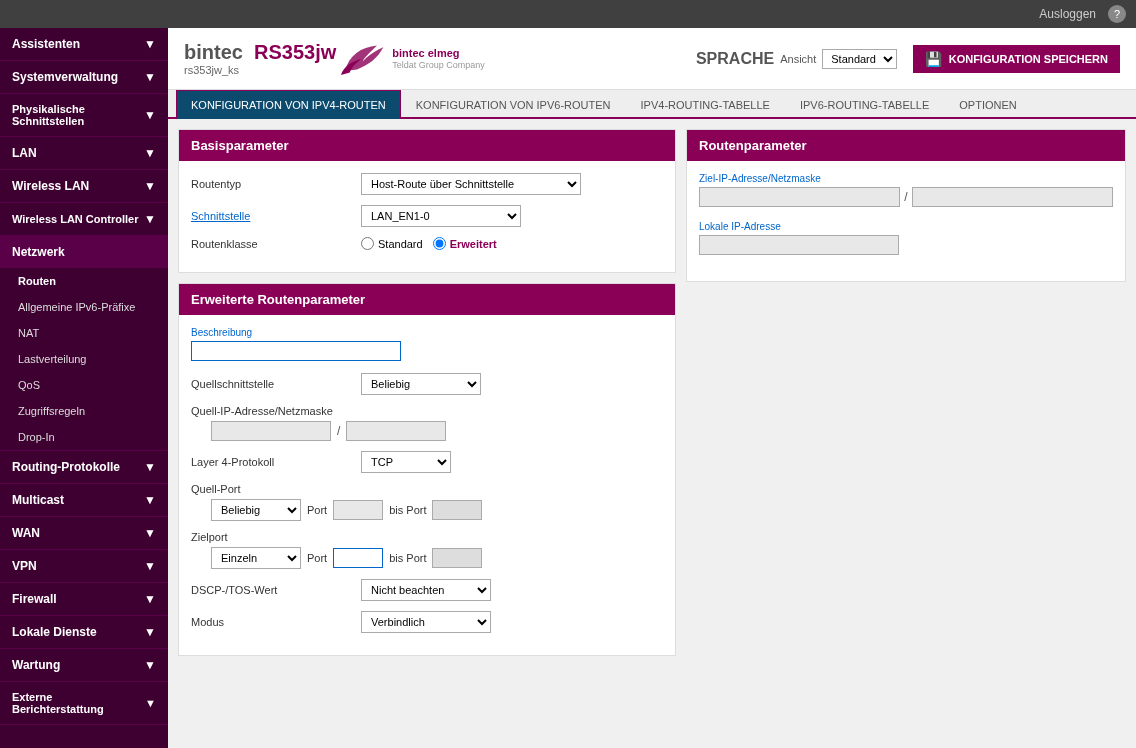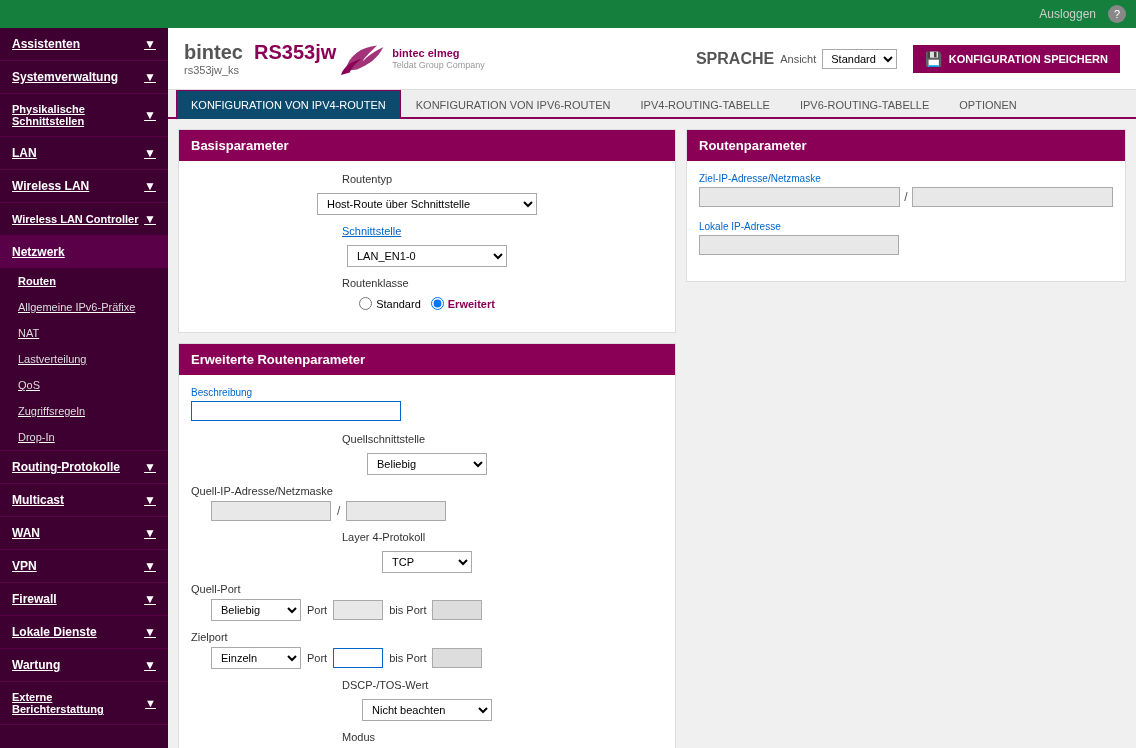--- a/index.html
+++ b/index.html
@@ -1,20 +1,20 @@
 <!DOCTYPE html>
 <html><head>
   <meta charset="utf-8">
   <style>
     * { box-sizing: border-box; margin: 0; padding: 0; }
     body { font-family: Arial, sans-serif; font-size: 12px; background: #f0f0f0; display: flex; flex-direction: column; height: 748px; overflow: hidden; }
 
     
     .top-bar {
-      background: #15803d;
+      background: #404040;
       color: #fff;
       display: flex;
       justify-content: flex-end;
       align-items: center;
       padding: 4px 10px;
       height: 28px;
       gap: 12px;
     }
     .top-bar .help-btn {
       width: 18px; height: 18px; border-radius: 50%; background: #888;
@@ -25,21 +25,20 @@
     
     .main-layout { display: flex; flex: 1; overflow: hidden; }
 
     
     .sidebar {
       width: 168px; background: #3d0030; color: #fff; overflow-y: auto;
       flex-shrink: 0;
     }
     .sidebar-section {
       border-bottom: 1px solid #5a0048;
-      text-decoration: underline;
     }
     .sidebar-sub-item {
       padding: 7px 18px; cursor: pointer; font-size: 11px; color: #ddd;
     }
     .sidebar-sub-item.active { color: #fff; font-weight: bold; }
     .sidebar-section-header {
       display: flex; justify-content: space-between; align-items: center;
       padding: 9px 12px; cursor: pointer; font-size: 12px; font-weight: bold;
     }
 
@@ -95,21 +94,21 @@
     .panel-header {
       background: #8b0057; color: #fff; padding: 8px 12px; font-size: 13px; font-weight: bold;
     }
     .panel-body { padding: 12px; }
 
     .left-panels { flex: 1; display: flex; flex-direction: column; gap: 10px; }
     .right-panel { width: 440px; flex-shrink: 0; }
 
     
     .form-row {
-      display: flex; align-items: center; margin-bottom: 10px; gap: 8px; flex-direction: column;
+      display: flex; align-items: center; margin-bottom: 10px; 
     }
     .form-label { width: 170px; font-size: 11px; color: #333; flex-shrink: 0; }
     .form-label.link { color: #0066cc; text-decoration: underline; cursor: pointer; }
     .form-control-area { flex: 1; display: flex; align-items: center; gap: 6px; }
 
     select, input[type="text"] {
       border: 1px solid #aaa; padding: 3px 5px; font-size: 11px; background: #fff;
     }
     select { cursor: pointer; }
     input[type="text"] { background: #e8e8e8; }

